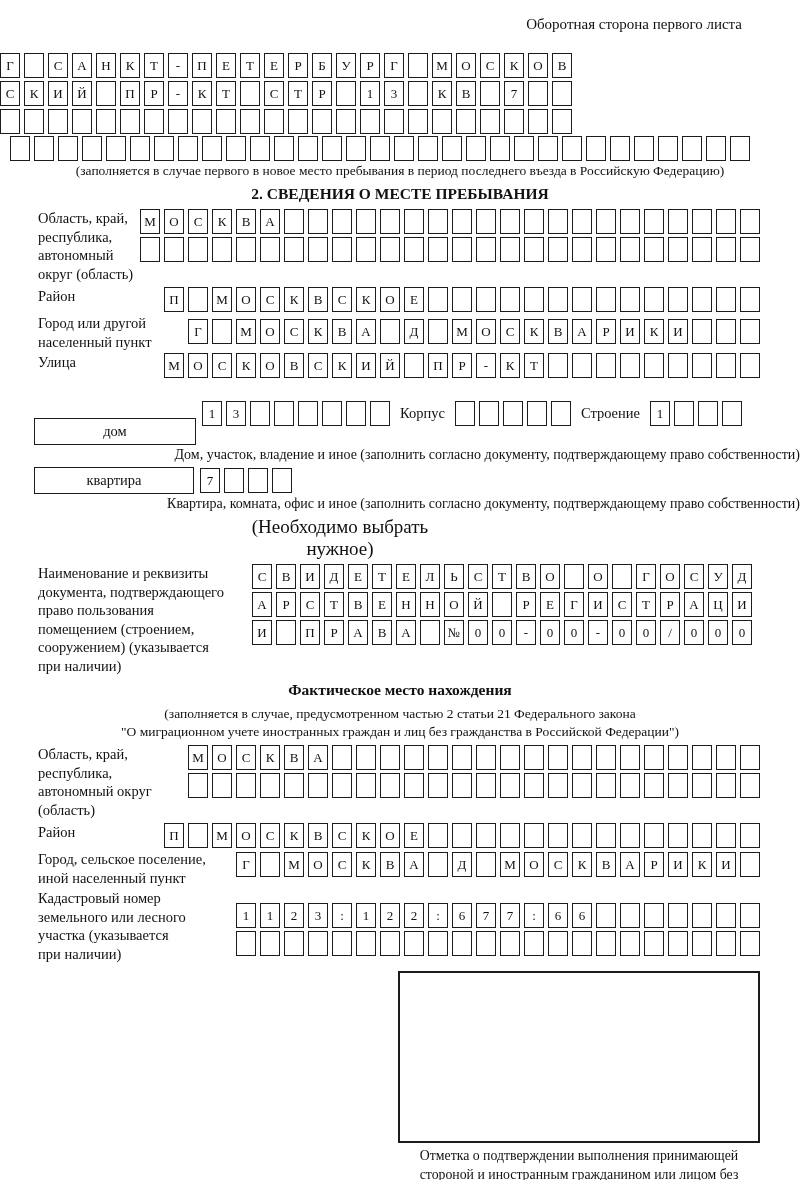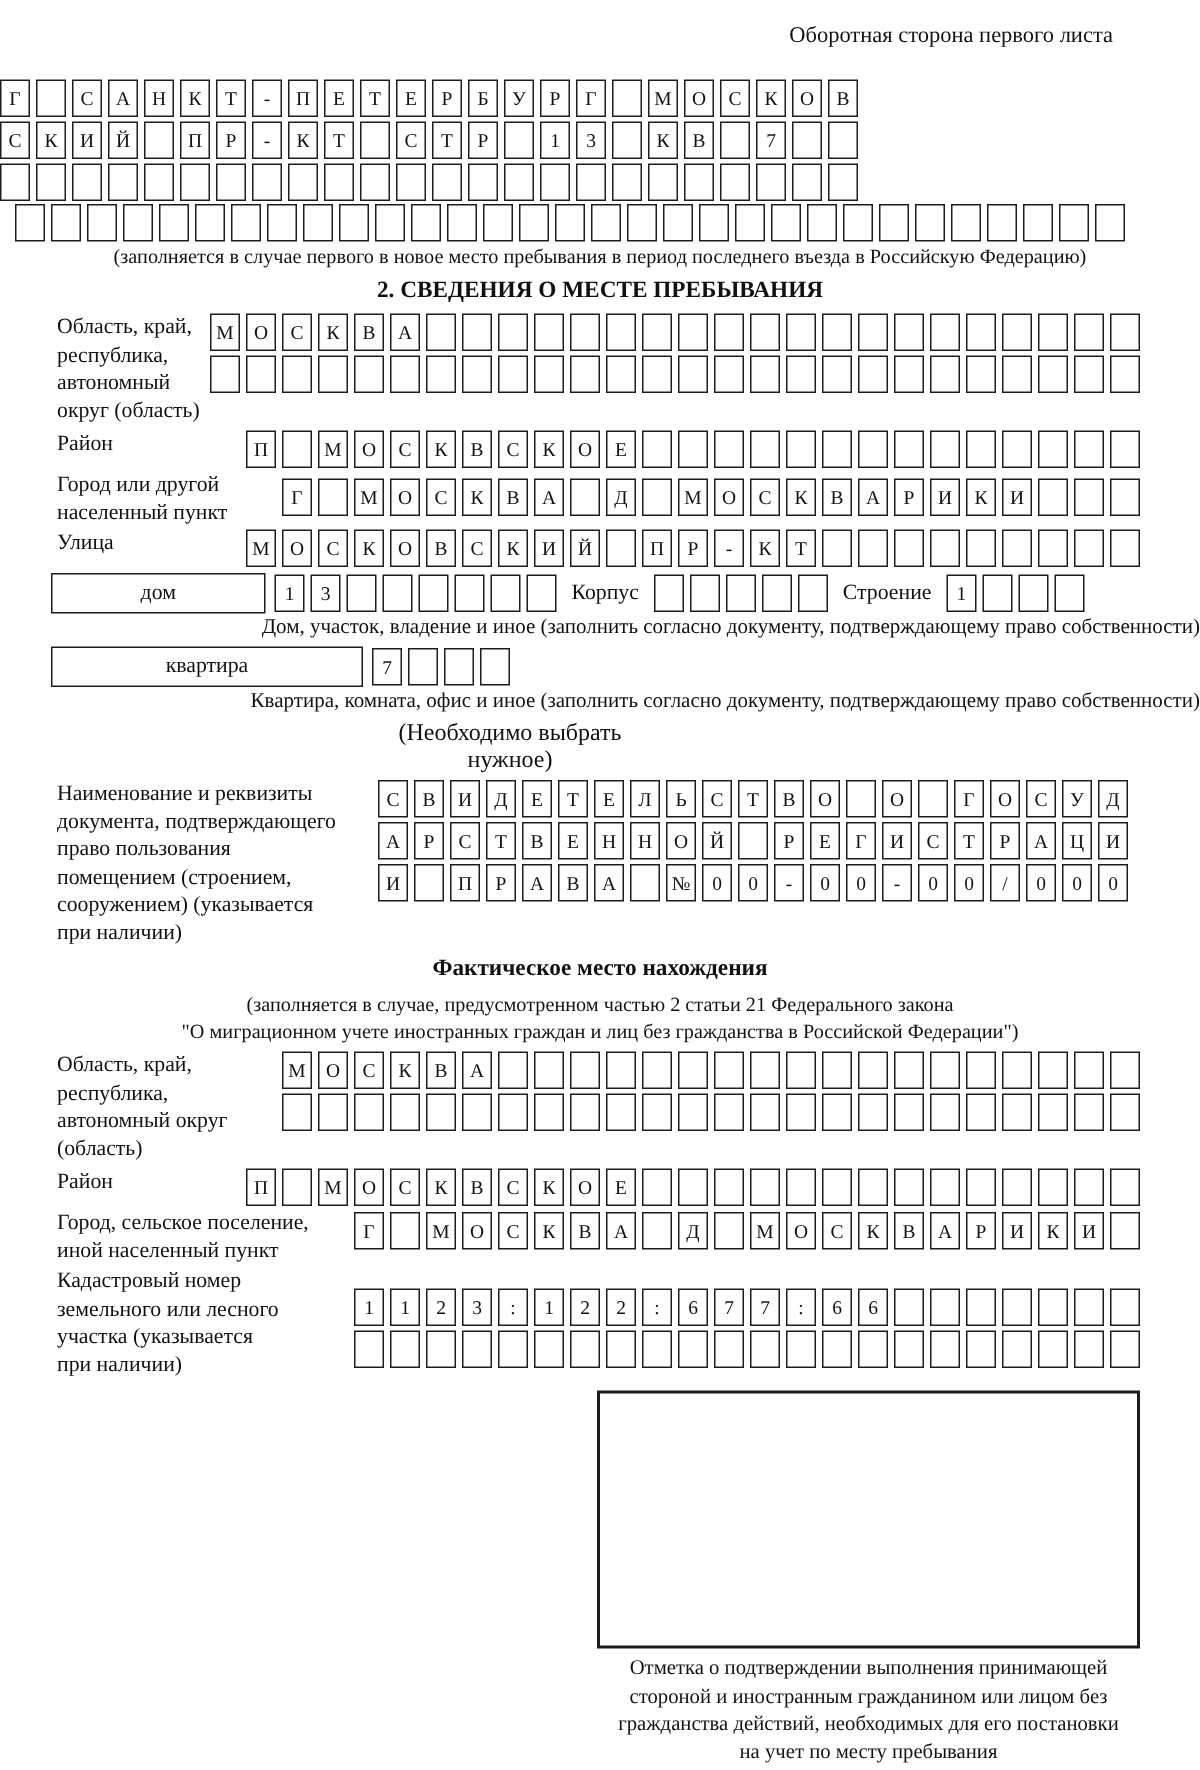--- a/index.html
+++ b/index.html
@@ -52,21 +52,21 @@
     flex-shrink:0;
   }
   .inline-label{font-size:14.5px;padding:0 4px;flex-shrink:0;}
 
   
   .stayrow{display:flex;align-items:center;margin:6px 0 2px 38px;font-size:14.5px;}
   .checkbox{
     box-sizing:border-box;width:24px;height:25px;border:1.5px solid #1c1c1c;
     display:flex;align-items:center;justify-content:center;font-size:14px;flex-shrink:0;
   }
-  .stay-note{font-size:16px;margin:2px 0 4px 240px;width:200px;text-align:center;}
+  .stay-note{font-size:19px;margin:2px 0 4px 240px;width:200px;text-align:center;}
 
   .fact-subtitle{font-size:13.5px;text-align:center;white-space:pre-line;line-height:18px;margin-bottom:4px;}
 
   .stamp-box{
     box-sizing:border-box;margin:8px 0 4px 398px;width:362px;height:172px;
     border:2px solid #1c1c1c;background:#fff;
   }
   .stamp-caption{
     margin-left:398px;width:362px;text-align:center;font-size:13.8px;
     line-height:18.5px;white-space:pre-line;
@@ -350,21 +350,21 @@
         <div class="cell"></div>
         <div class="cell"></div>
         <div class="cell"></div>
         <div class="cell"></div>
         <div class="cell"></div>
         <div class="cell"></div>
       </div>
   </div>
 
   <div class="boxline">
-    <div class="widebox" style="width:143px;">дом</div>
+    <div class="widebox" style="width:162px;margin-top:36px;">дом</div>
     <div class="cellrow">
         <div class="cell">1</div>
         <div class="cell">3</div>
         <div class="cell"></div>
         <div class="cell"></div>
         <div class="cell"></div>
         <div class="cell"></div>
         <div class="cell"></div>
         <div class="cell"></div>
       </div>
@@ -380,21 +380,21 @@
     <div class="cellrow">
         <div class="cell">1</div>
         <div class="cell"></div>
         <div class="cell"></div>
         <div class="cell"></div>
       </div>
   </div>
   <div class="note-left">Дом, участок, владение и иное (заполнить согласно документу, подтверждающему право собственности)</div>
 
   <div class="boxline">
-    <div class="widebox" style="width:208px;">квартира</div>
+    <div class="widebox" style="width:160px;">квартира</div>
     <div class="cellrow">
         <div class="cell">7</div>
         <div class="cell"></div>
         <div class="cell"></div>
         <div class="cell"></div>
       </div>
   </div>
   <div class="note-left">Квартира, комната, офис и иное (заполнить согласно документу, подтверждающему право собственности)</div>
 
   <div class="stay-note">(Необходимо выбрать нужное)</div>

